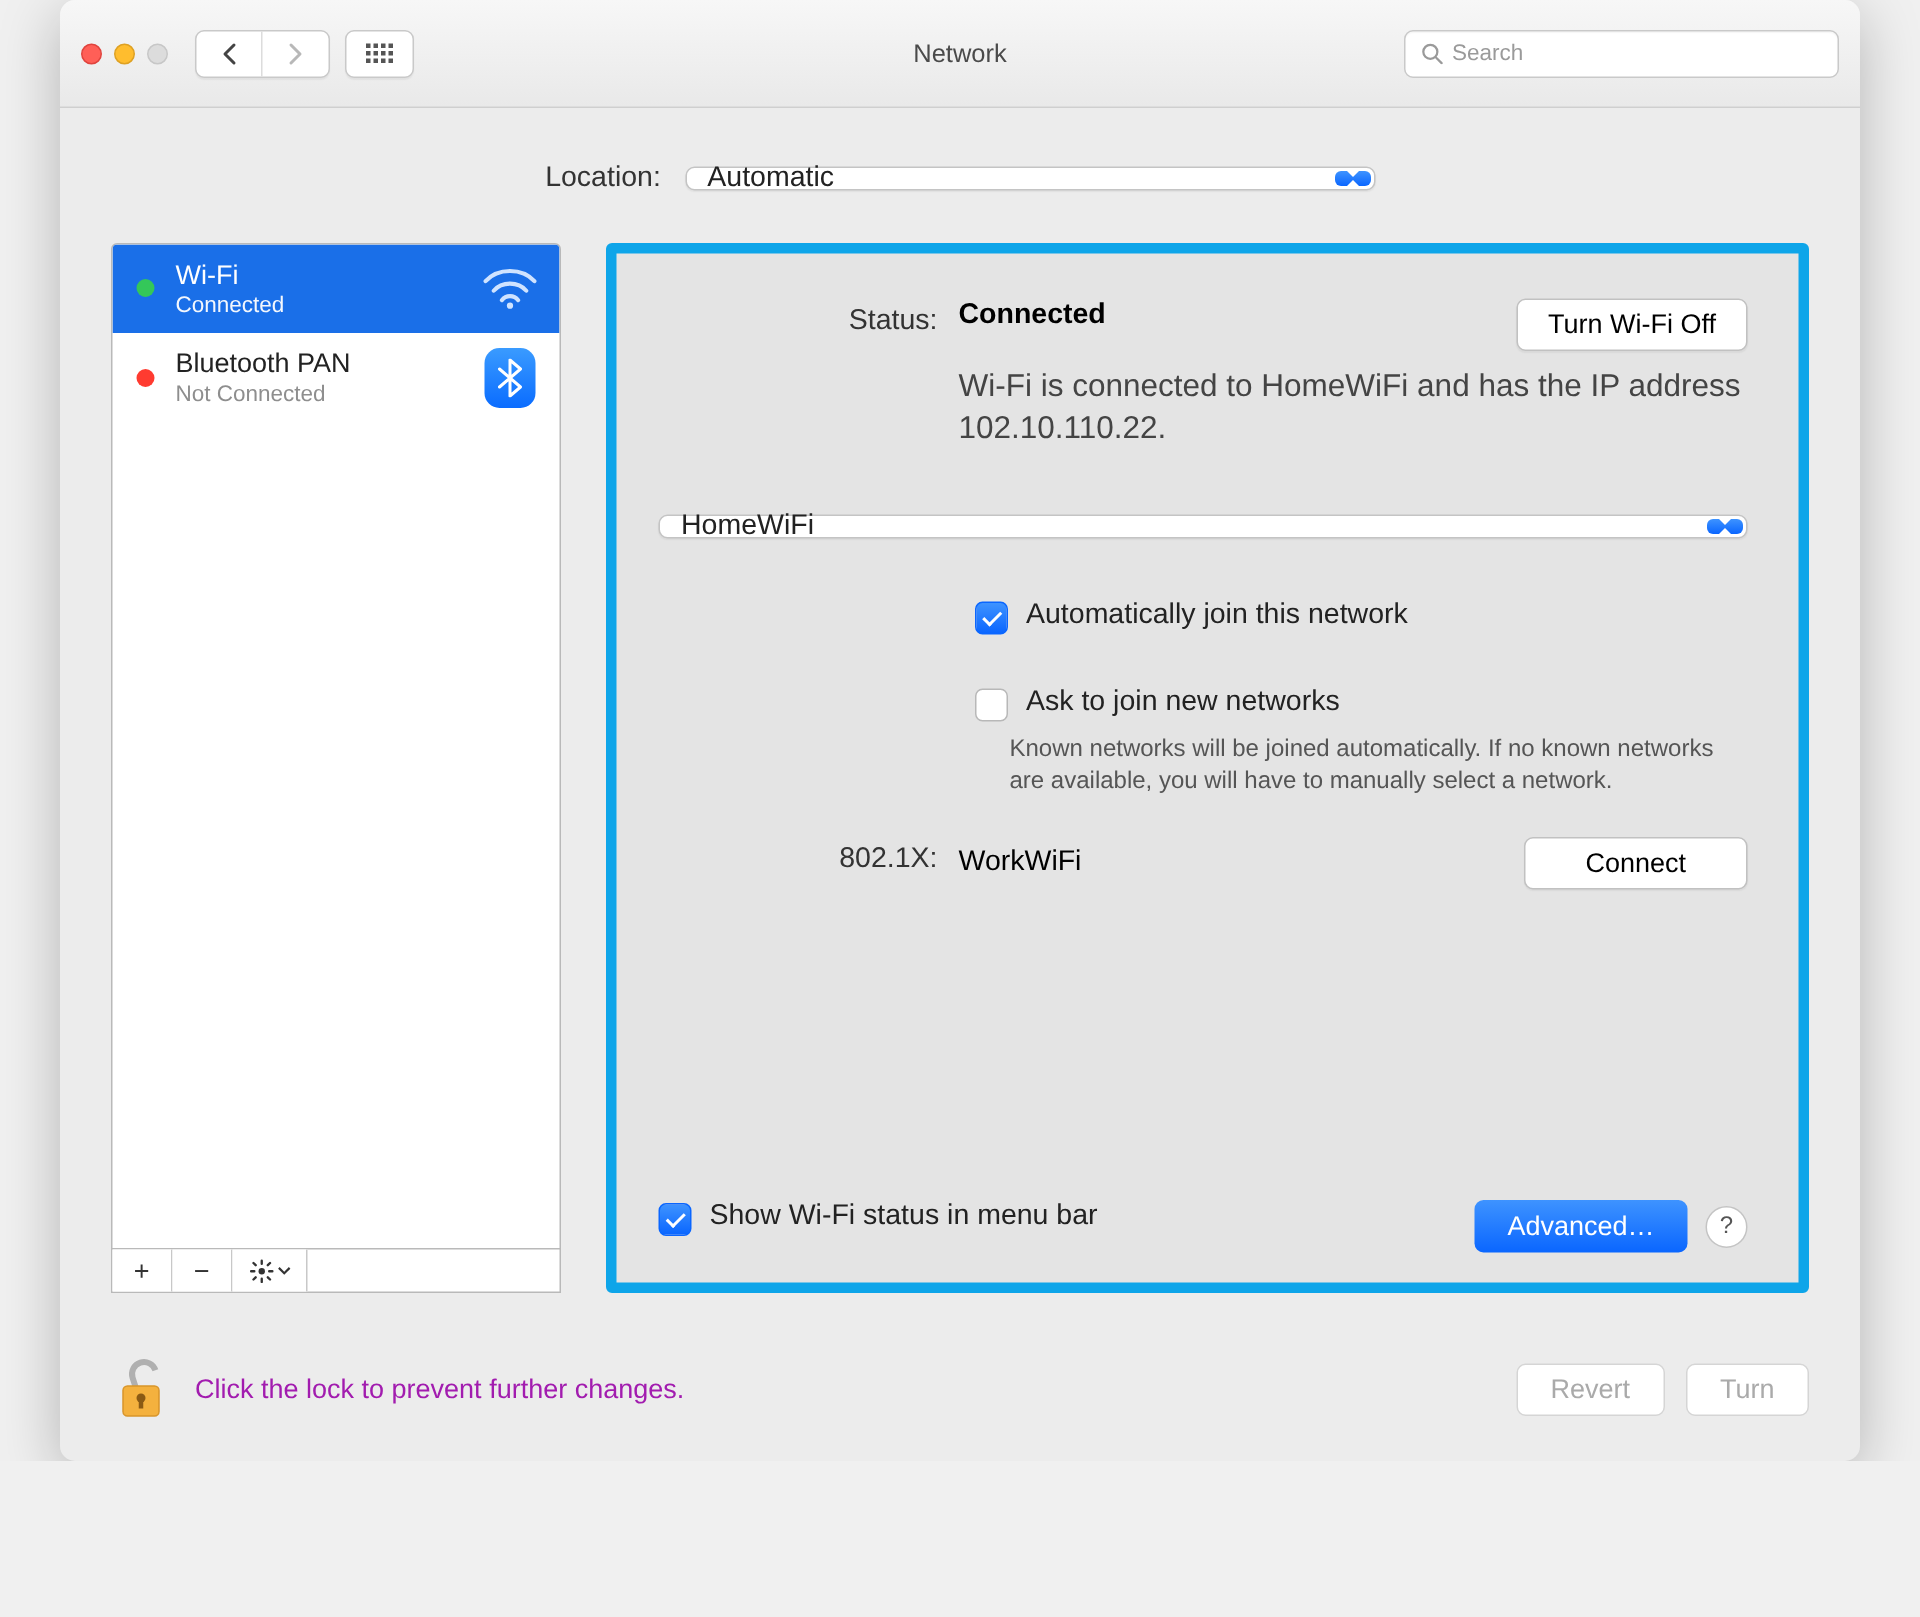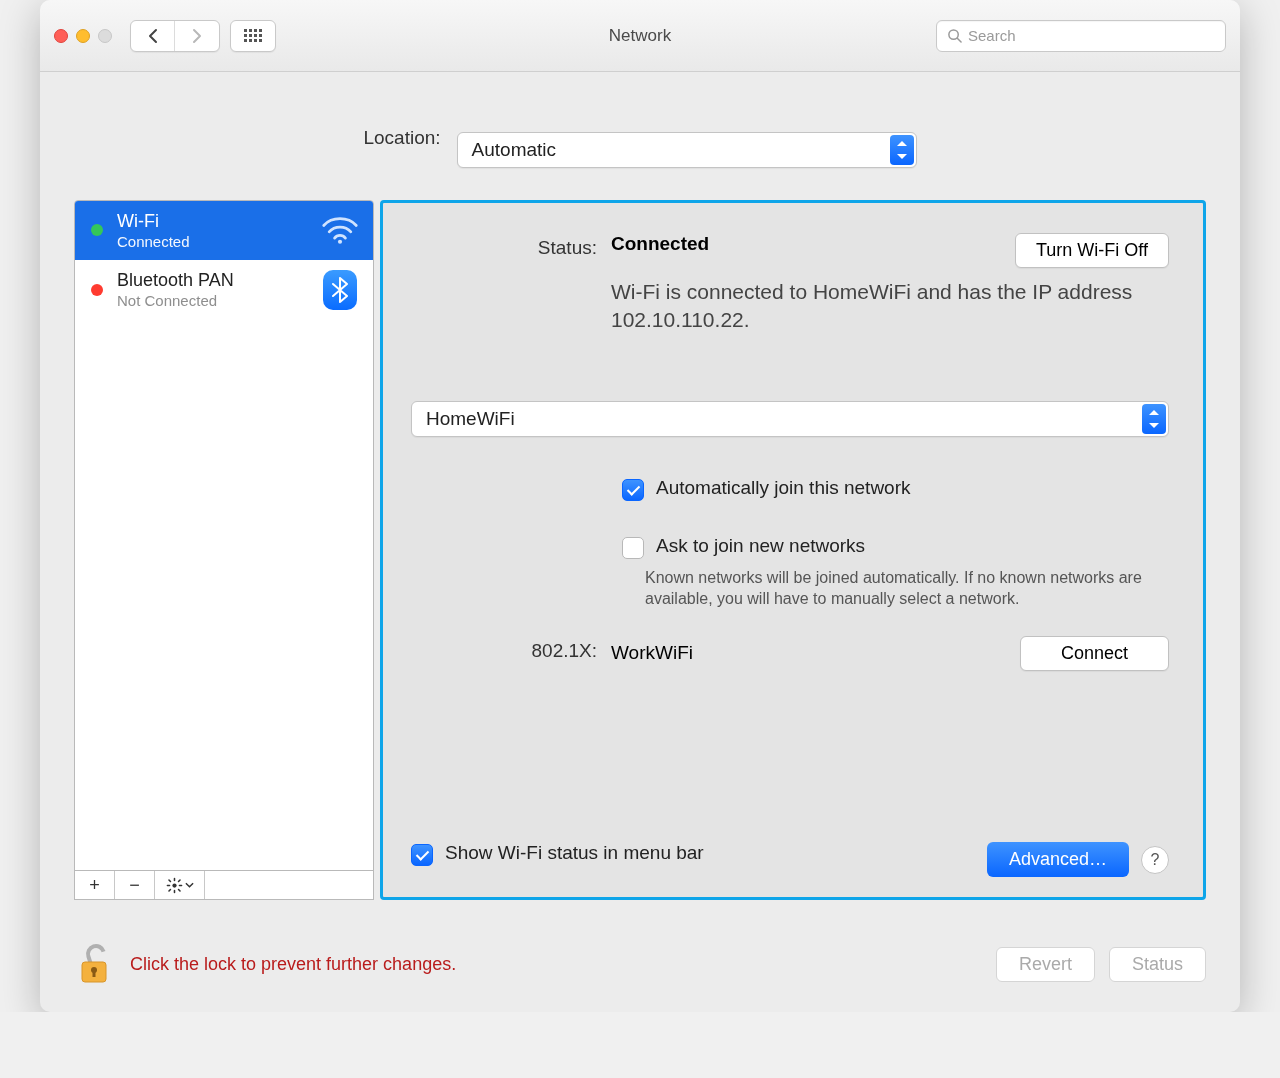--- a/index.html
+++ b/index.html
@@ -65,41 +65,40 @@
   .search-box input{border:none;outline:none;font-size:15px;color:#333;width:100%;background:transparent;}
   .search-box input::placeholder{color:#9a9a9a;}
 
   
   .content { padding: 36px 34px 24px 34px; }
 
   .location-row { display:flex; justify-content:center; align-items:center; gap:16px; margin-bottom:32px;text-align:center;}
   .location-row label{font-size:19px;color:#333;}
   .mac-select {
     position:relative; background:#fff; border:1px solid #c4c4c4; border-radius:6px;
-    height:36px; display:flex; align-items:center; padding:0 36px 0 14px;
+    height:16px; display:flex; align-items:center; padding:0 36px 0 14px;
     font-size:19px; color:#222; min-width:460px;
     box-shadow: 0 1px 1px rgba(0,0,0,0.05);
-    margin-top: 24px;
   }
   .mac-select.small{min-width:0;}
   .stepper {
     position:absolute; right:2px; top:2px; bottom:2px; width:24px;
     background: linear-gradient(#3e93ff,#0a66ff);
     border-radius:4px;
     display:flex; flex-direction:column;
   }
   .stepper::before,.stepper::after{
     content:""; width:0;height:0;
     border-left:5px solid transparent; border-right:5px solid transparent;
     position:absolute; left:50%; transform:translateX(-50%);
   }
   .stepper::before{border-bottom:5px solid #fff; top:6px;}
   .stepper::after{border-top:5px solid #fff; bottom:6px;}
 
-  .panels { display:flex; gap:6px; }
+  .panels { display:flex; gap:30px; }
 
   
   .side-panel{ width:300px; display:flex; flex-direction:column;}
   .service-list{
     flex:1; background:#fff; border:1px solid #b9b9b9; border-radius:4px 4px 0 0;
     overflow:hidden; min-height:665px;
   }
   .service-item{
     padding:10px 14px 10px 16px; display:flex; align-items:center; position:relative;
     border-bottom: none;
@@ -123,21 +122,21 @@
     margin-top:-1px;
   }
   .list-toolbar button{
     width:40px; border:none; border-right:1px solid #c8c8c8; background:#fff;
     font-size:18px; color:#333; display:flex;align-items:center;justify-content:center;
   }
   .list-toolbar .spacer{flex:1;}
 
   
   .main-panel{
-    flex:1; background:#e4e4e4; border:3px solid #0ea5e9; border-radius:4px;
+    flex:1; background:#e4e4e4; border:7px solid #0ea5e9; border-radius:4px;
     padding: 30px 34px 20px 28px;
     display:flex; flex-direction:column;
     min-height:700px;
   }
   .form-row{display:flex; margin-bottom:10px;}
   .form-label{width:200px; text-align:right; font-size:19px; color:#333; padding-right:14px; padding-top:4px;}
   .form-value{flex:1;}
   .status-line{display:flex; align-items:flex-start; gap:14px;}
   .status-text{font-size:19px; font-weight:700;}
   .turn-off-btn, .connect-btn, .mac-button{
@@ -158,21 +157,21 @@
   .bottom-row{margin-top:auto;display:flex;align-items:flex-start;gap:14px;}
   .adv-btn{
     background:linear-gradient(#3e93ff,#0a66ff); color:#fff; border:none; border-radius:6px;
     padding:7px 22px; font-size:18px;
   }
   .help-circle{width:28px;height:28px;border-radius:50%;background:#fff;border:1px solid #c4c4c4;display:flex;align-items:center;justify-content:center;font-size:16px;color:#555;}
 
   
   .footer{display:flex; align-items:center; padding:18px 34px 26px 34px; gap:16px;}
   .lock-icon{width:40px;height:44px;position:relative;}
-  .lock-text{font-size:18px;color:#b91c1c;}
+  .lock-text{font-size:18px;color:#a21caf;}
   .footer-buttons{margin-left:auto;display:flex;gap:14px;}
   .footer-buttons button{
     background:#fff;border:1px solid #d5d5d5;border-radius:6px;padding:6px 22px;font-size:18px;color:#aaa;
   }
 </style>
 </head>
 <body>
 
 <div class="window">
 
@@ -364,17 +363,17 @@
       <svg width="40" height="44" viewBox="0 0 40 44">
         <path d="M14 20 v-8 a8 8 0 0 1 16 0" stroke="#b0b0b0" stroke-width="4" fill="none" transform="rotate(-18 22 12)"></path>
         <rect x="8" y="20" width="24" height="20" rx="3" fill="#f4b13e" stroke="#d8952a"></rect>
         <circle cx="20" cy="28" r="3" fill="#8a5a14"></circle>
         <rect x="18.5" y="28" width="3" height="7" fill="#8a5a14"></rect>
       </svg>
     </div>
     <div class="lock-text">Click the lock to prevent further changes.</div>
     <div class="footer-buttons">
       <button>Revert</button>
-      <button>Status</button>
+      <button>Turn</button>
     </div>
   </div>
 
 </div>
 
 </body></html>

